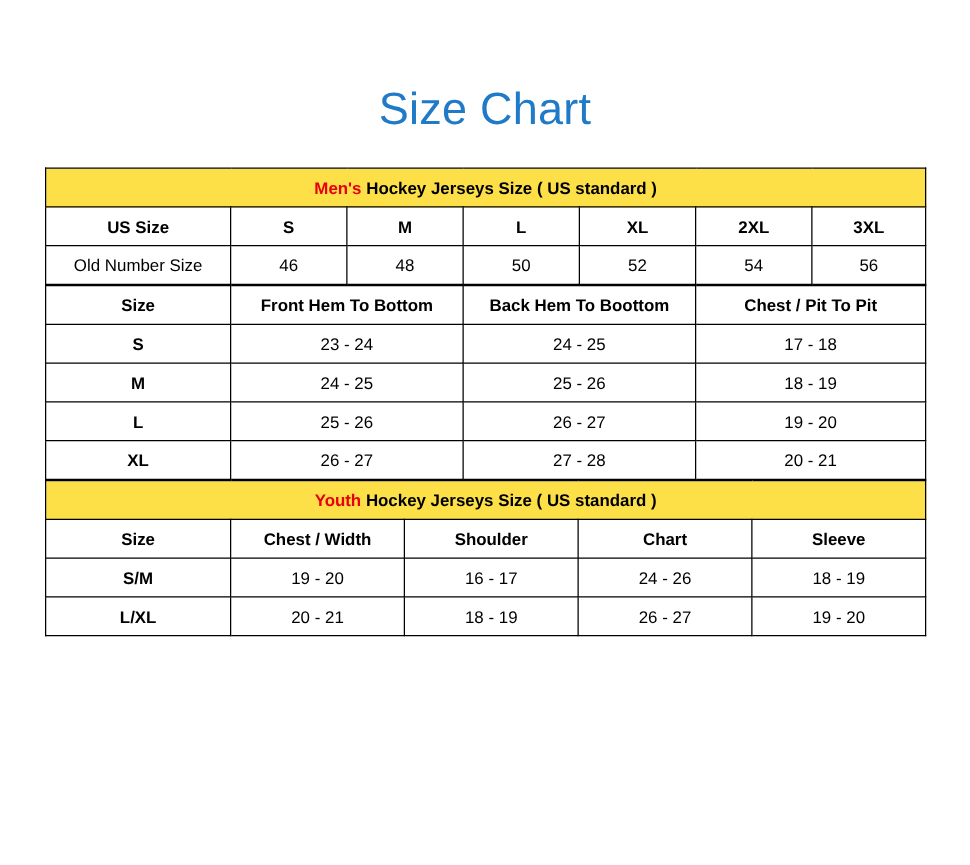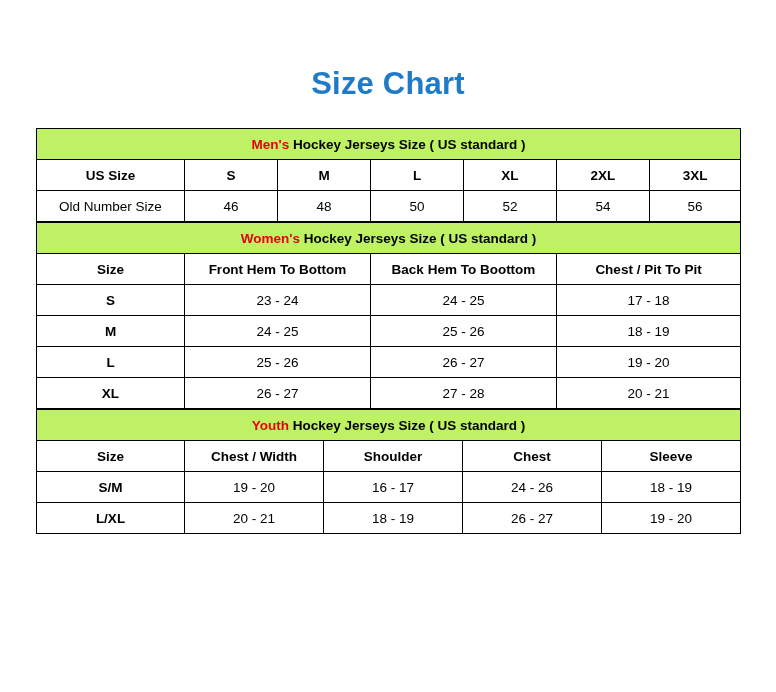--- a/index.html
+++ b/index.html
@@ -11,22 +11,22 @@
     width: 776px;
     height: 692px;
     font-family: "Liberation Sans", sans-serif;
     color: #000000;
     position: relative;
     overflow: hidden;
   }
   .page-title {
     text-align: center;
     color: #1f7ac7;
-    font-size: 31px;
-    font-weight: bold;
+    font-size: 36px;
+    font-weight: normal;
     margin-top: 66px;
     margin-bottom: 0;
     letter-spacing: 0.2px;
   }
   .chart-wrap {
     margin: 26px 36px 0 36px;
   }
   table.size-table {
     border-collapse: collapse;
     width: 704px;
@@ -34,21 +34,21 @@
   }
   table.size-table td {
     border: 1px solid #000000;
     text-align: center;
     vertical-align: middle;
     font-size: 13.5px;
     height: 28px;
     padding: 1px 2px;
   }
   td.banner {
-    background: #bef264;
+    background: #fde047;
     font-weight: bold;
     font-size: 14.5px;
     height: 30px;
     margin-top: 33px;
   }
   td.banner .accent {
     color: #e8000d;
   }
   td.hdr {
     font-weight: bold;
@@ -104,23 +104,20 @@
 
   <table class="size-table">
     <colgroup>
       <col style="width:148px">
         <col style="width:186px">
         <col style="width:186px">
         <col style="width:184px">
     </colgroup>
     <tbody>
       <tr>
-        <td class="banner" colspan="4"><span class="accent">Women's</span><span> Hockey Jerseys Size ( US standard )</span></td>
-      </tr>
-      <tr>
         <td class="hdr">Size</td>
         <td class="hdr">Front Hem To Bottom</td>
         <td class="hdr">Back Hem To Boottom</td>
         <td class="hdr">Chest / Pit To Pit</td>
       </tr>
       <tr>
         <td class="boldlabel">S</td>
         <td>23 - 24</td>
         <td>24 - 25</td>
         <td>17 - 18</td>
@@ -155,21 +152,21 @@
         <col style="width:139px">
     </colgroup>
     <tbody>
       <tr>
         <td class="banner" colspan="5"><span class="accent">Youth</span><span> Hockey Jerseys Size ( US standard )</span></td>
       </tr>
       <tr>
         <td class="hdr">Size</td>
         <td class="hdr">Chest / Width</td>
         <td class="hdr">Shoulder</td>
-        <td class="hdr">Chest</td>
+        <td class="hdr">Chart</td>
         <td class="hdr">Sleeve</td>
       </tr>
       <tr>
         <td class="boldlabel">S/M</td>
         <td>19 - 20</td>
         <td>16 - 17</td>
         <td>24 - 26</td>
         <td>18 - 19</td>
       </tr>
       <tr>

